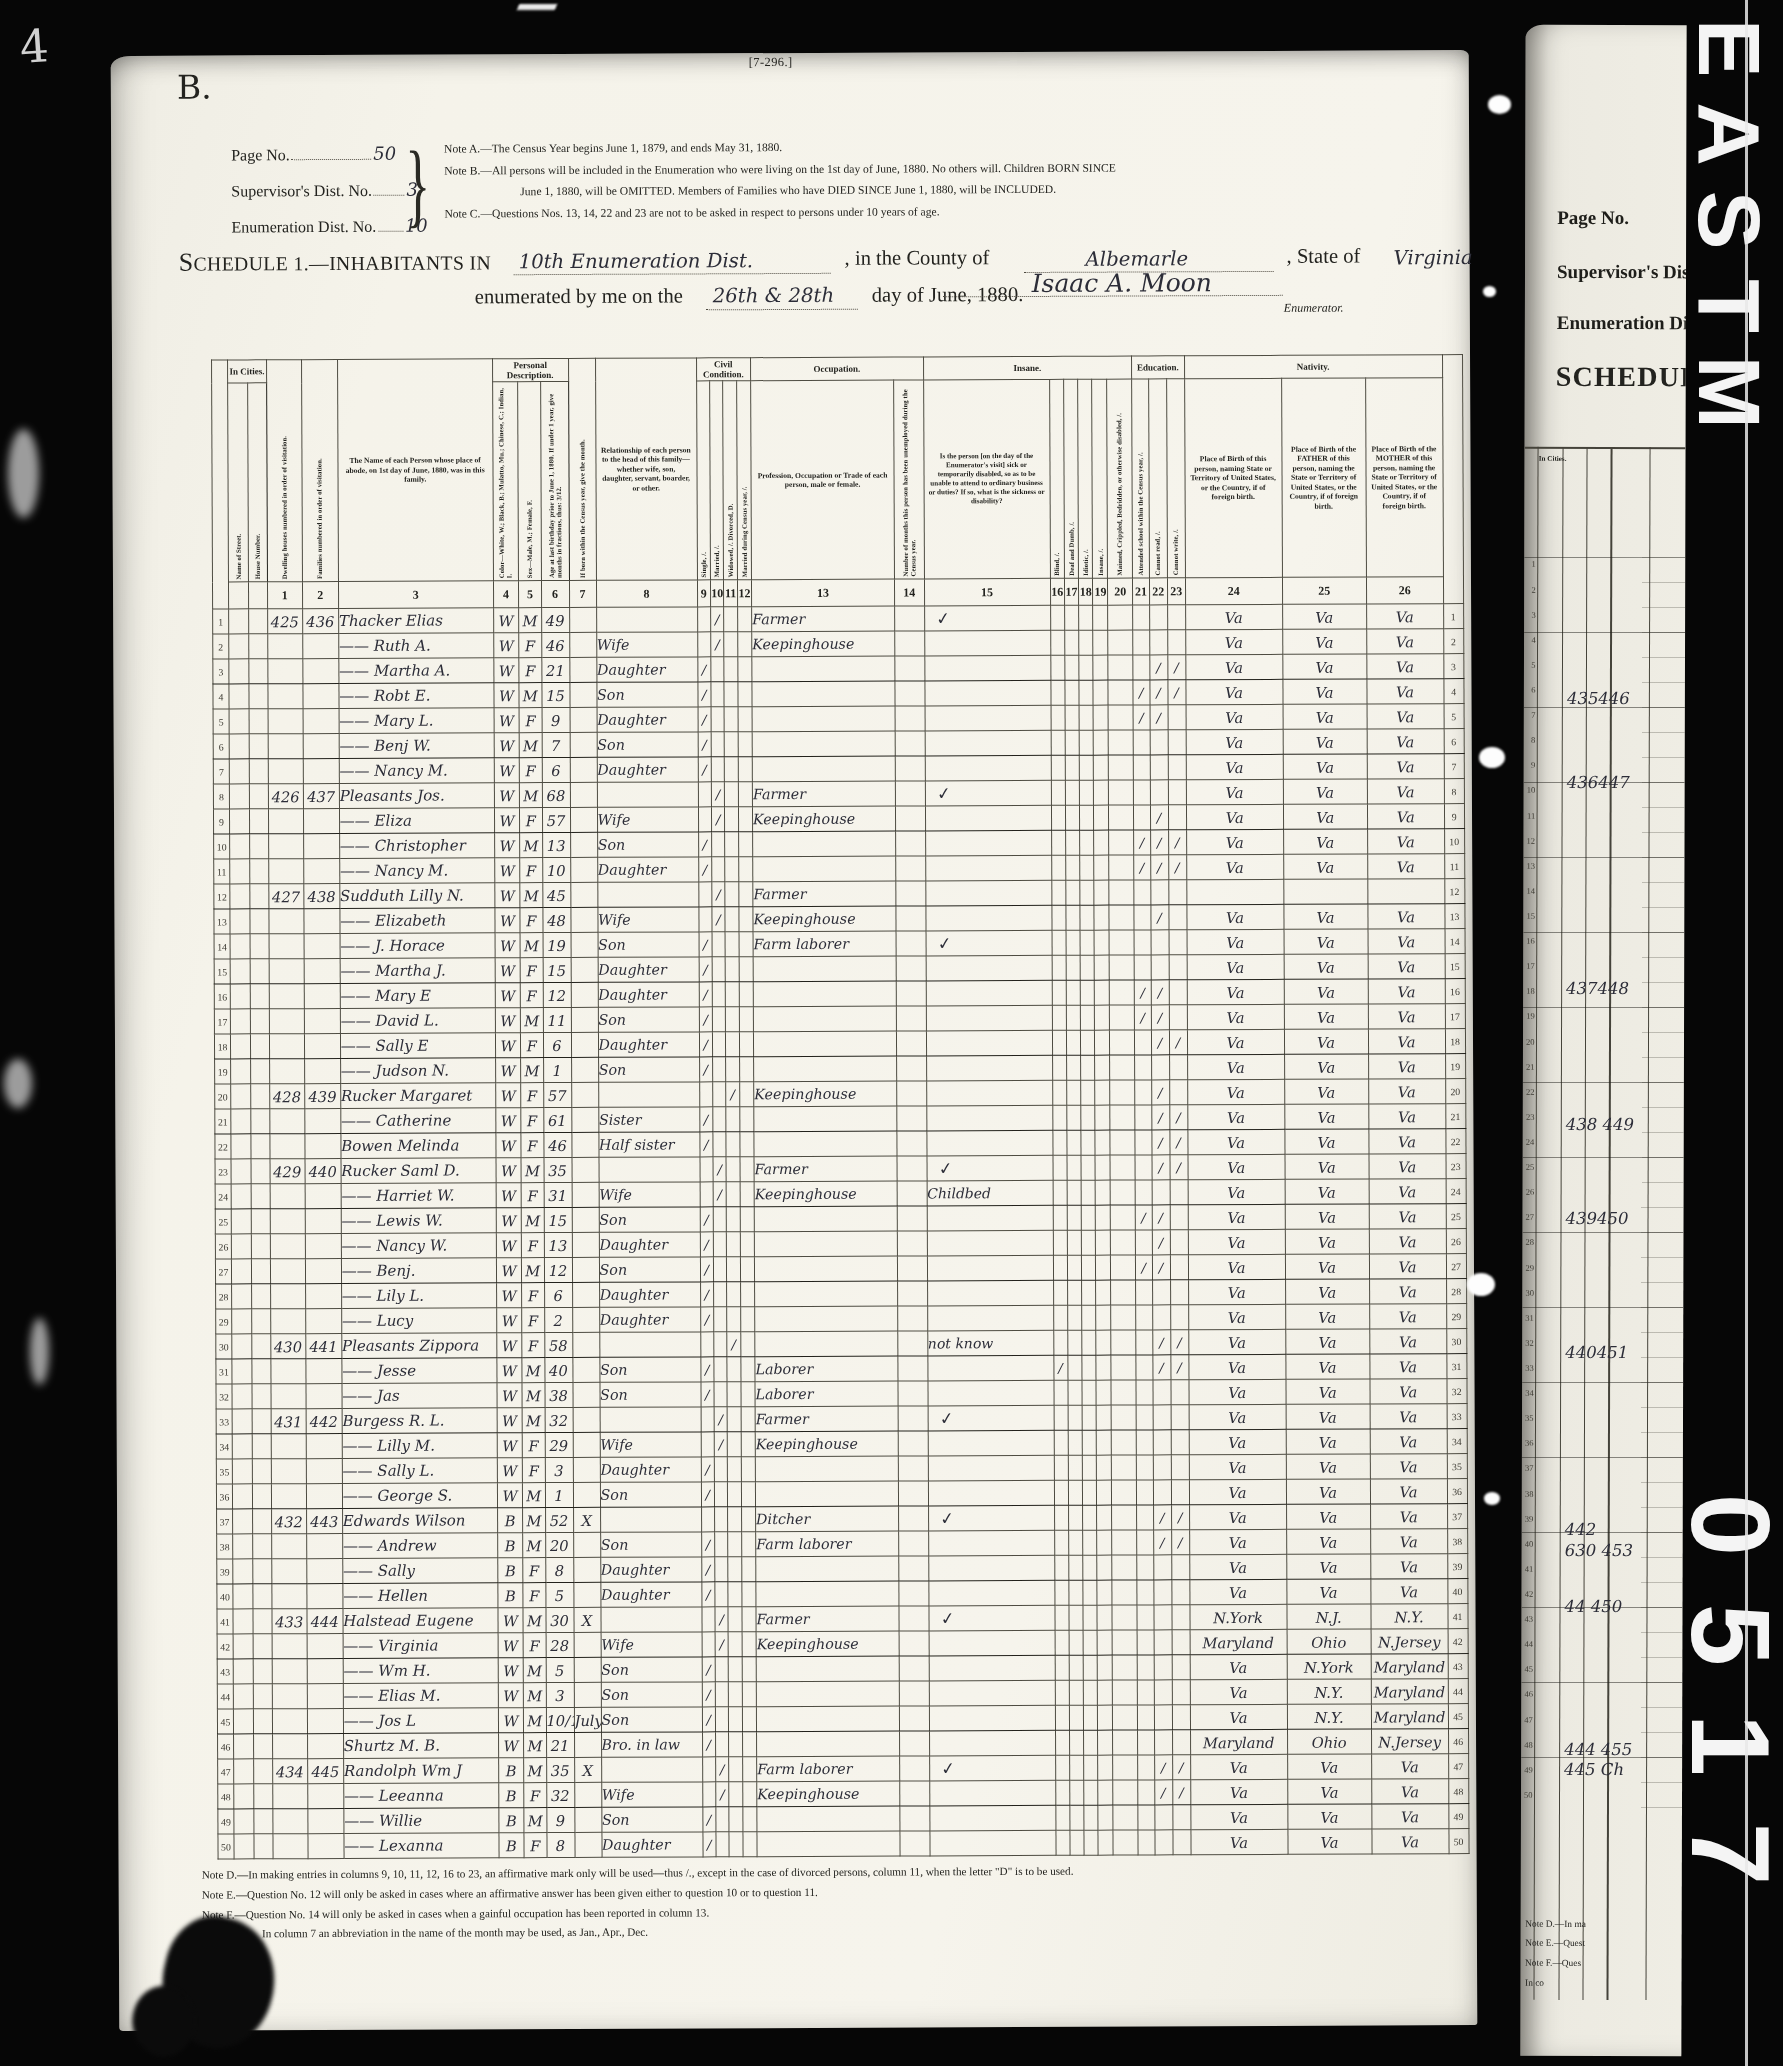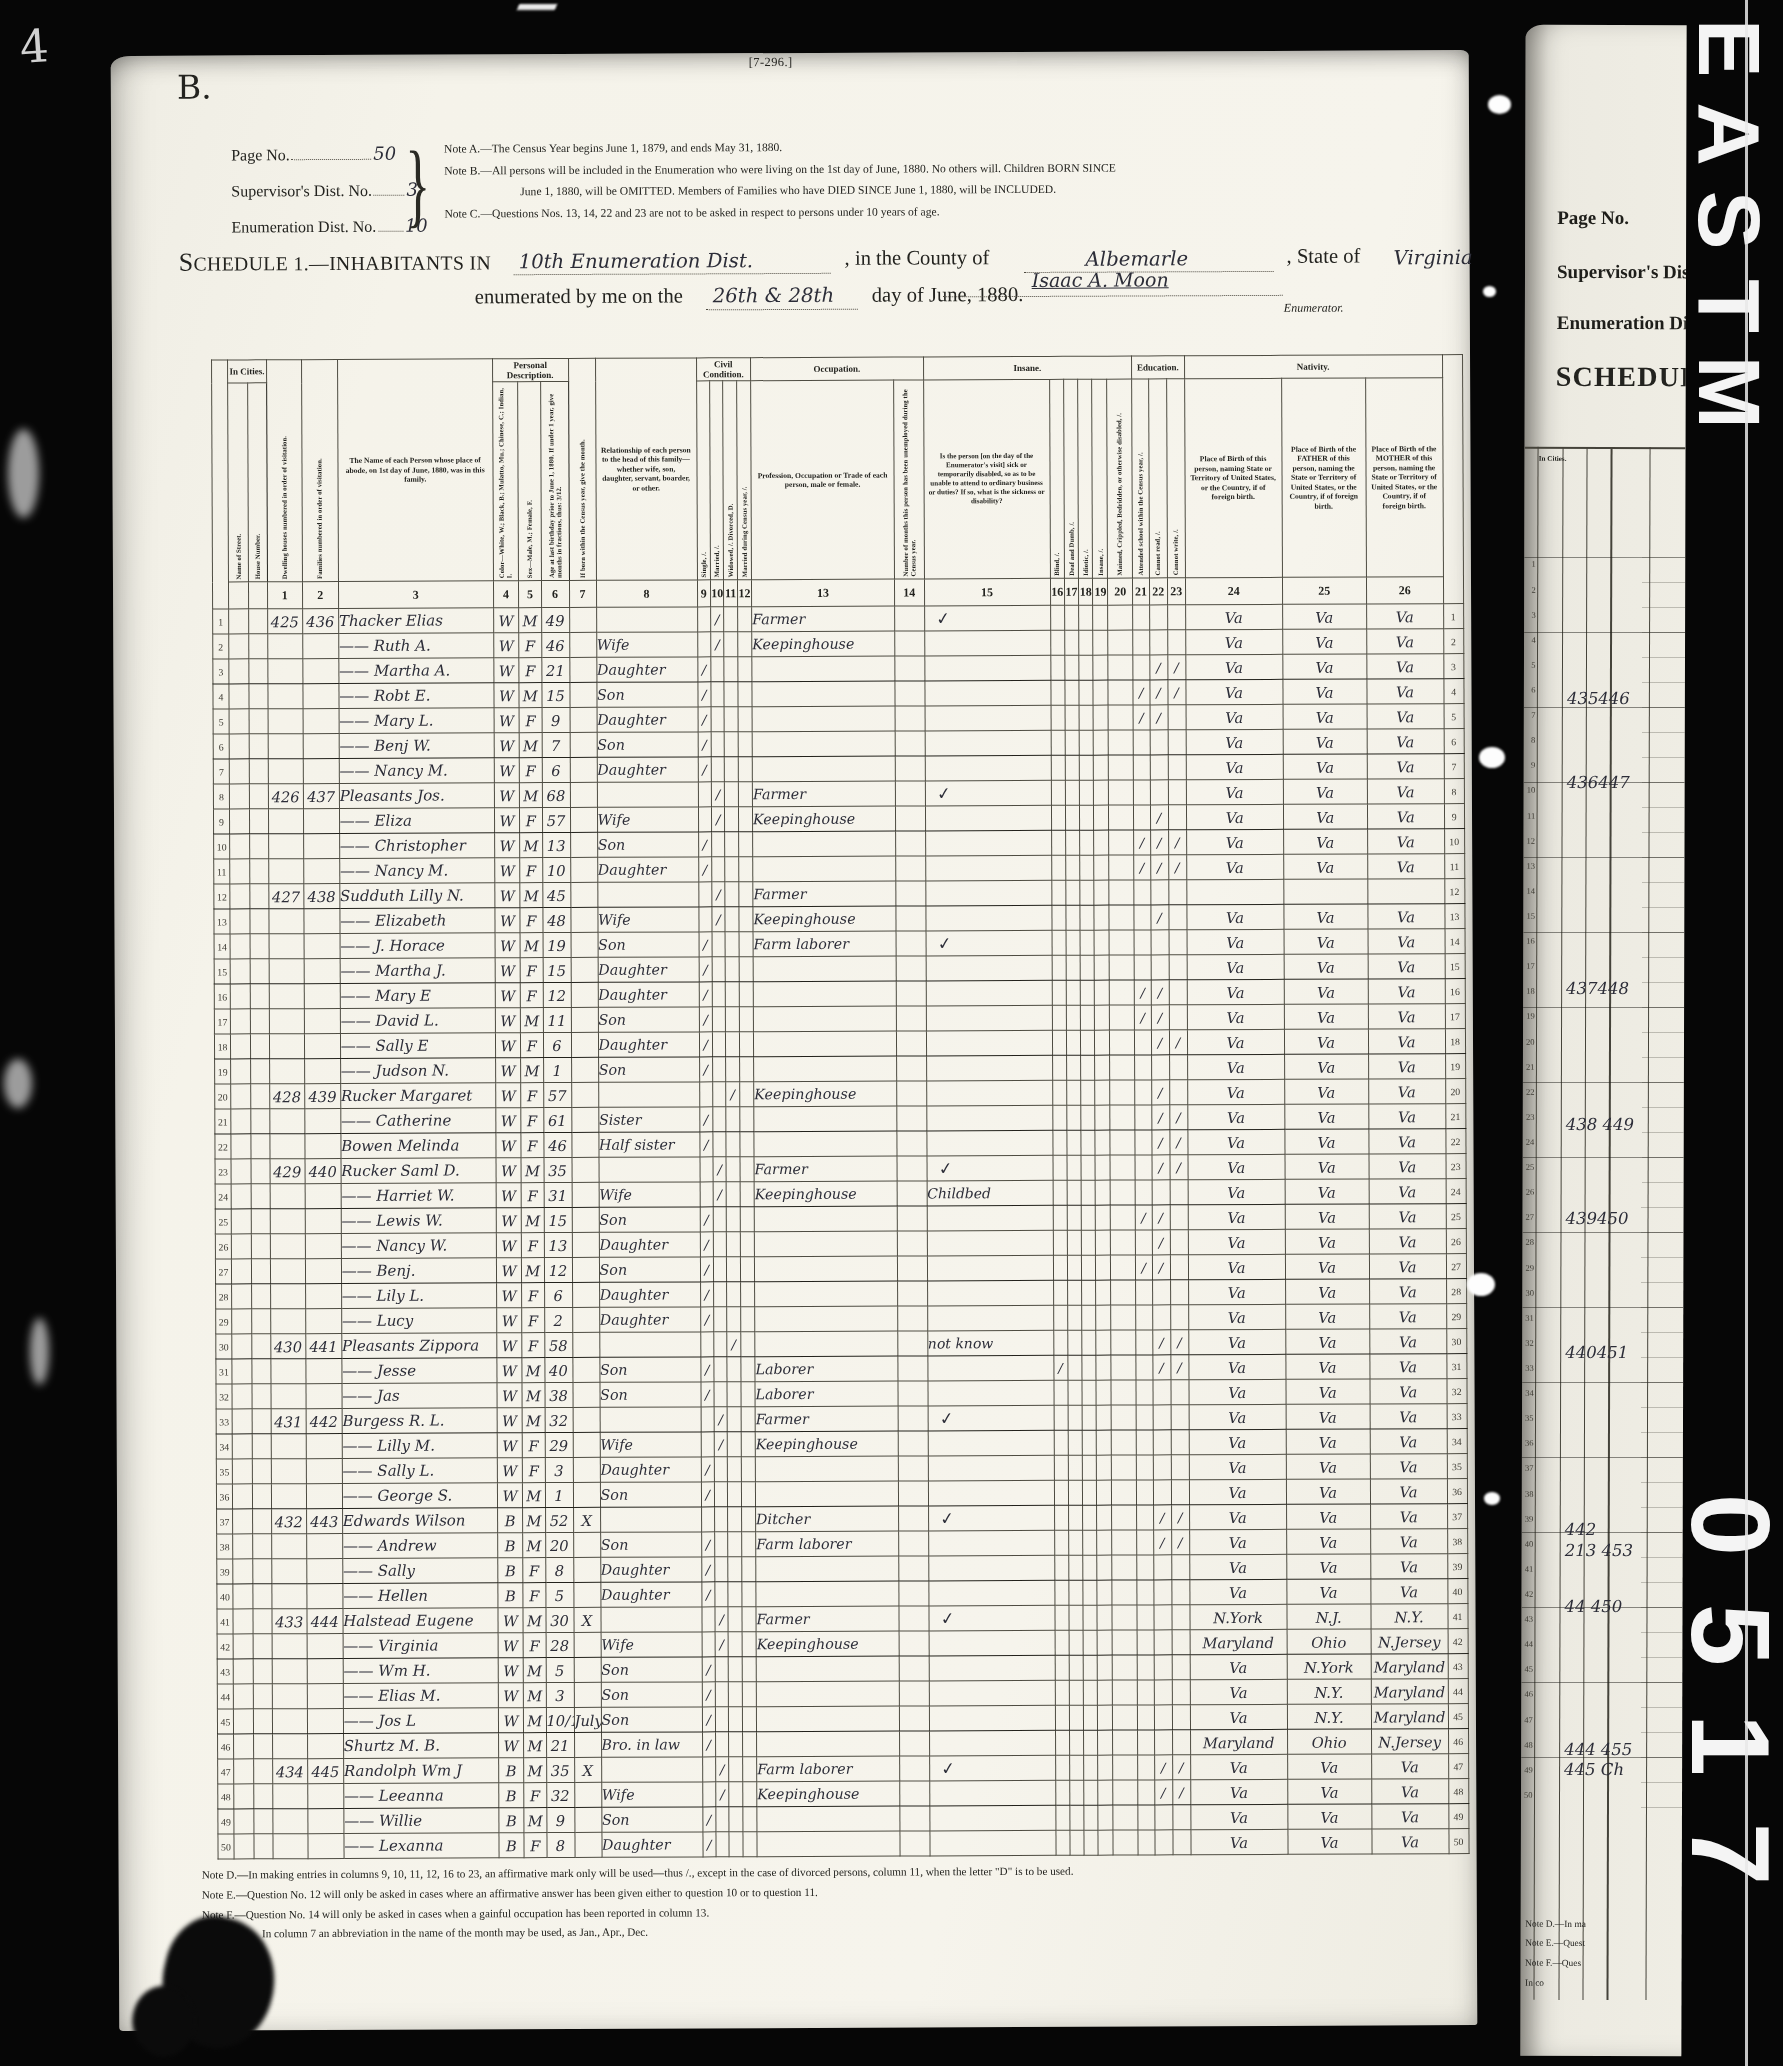--- a/index.html
+++ b/index.html
@@ -136,21 +136,21 @@
     <div class="pm-abs hw hw-title" style="left:974px;top:196px;">Albemarle</div>
     <div class="dotline" style="left:912px;top:220px;width:250px;"></div>
     <div class="pm-abs tlabel" style="left:1175px;top:194px;">, State of</div>
     <div class="pm-abs hw hw-title" style="left:1282px;top:196px;">Virginia</div>
 
     <div class="pm-abs tlabel" style="left:363px;top:231px;">enumerated by me on the</div>
     <div class="pm-abs hw hw-title" style="left:601px;top:231px;">26th &amp; 28th</div>
     <div class="dotline" style="left:594px;top:256px;width:152px;"></div>
     <div class="pm-abs tlabel" style="left:760px;top:231px;">day of June, 1880.</div>
 
-    <div class="pm-abs hw" style="left:920px;top:217px;font-size:19px;text-decoration:underline;">Isaac A. Moon</div>
+    <div class="pm-abs hw" style="left:920px;top:217px;font-size:25px;">Isaac A. Moon</div>
     <div class="dotline" style="left:831px;top:244px;width:340px;"></div>
     <div class="pm-abs enum-label" style="left:1172px;top:250px;">Enumerator.</div>
 
     <table class="census">
       <colgroup>
         <col style="width:16px">
           <col style="width:19.7px">
           <col style="width:19px">
           <col style="width:35px">
         <col style="width:36px">
@@ -1973,21 +1973,21 @@
         <div class="rp-ln" style="left: 0px; top: 1715px;">48</div>
         <div class="rp-ln" style="left: 0px; top: 1740px;">49</div>
         <div class="rp-ln" style="left: 0px; top: 1765px;">50</div>
         <div class="rp-hw" style="left: 43px; top: 664px;">435446</div>
         <div class="rp-hw" style="left: 43px; top: 748px;">436447</div>
         <div class="rp-hw" style="left: 43px; top: 954px;">437448</div>
         <div class="rp-hw" style="left: 43px; top: 1090px;">438 449</div>
         <div class="rp-hw" style="left: 43px; top: 1184px;">439450</div>
         <div class="rp-hw" style="left: 43px; top: 1318px;">440451</div>
         <div class="rp-hw" style="left: 43px; top: 1495px;">442</div>
-        <div class="rp-hw" style="left: 43px; top: 1516px;">213 453</div>
+        <div class="rp-hw" style="left: 43px; top: 1516px;">630 453</div>
         <div class="rp-hw" style="left: 43px; top: 1572px;">44  450</div>
         <div class="rp-hw" style="left: 43px; top: 1715px;">444 455</div>
         <div class="rp-hw" style="left: 43px; top: 1735px;">445  Ch</div>
         <div class="rp-note" style="left: 4.5px; top: 1894px;">Note D.—In ma</div>
         <div class="rp-note" style="left: 4.5px; top: 1913px;">Note E.—Quest</div>
         <div class="rp-note" style="left: 4.5px; top: 1933px;">Note F.—Ques</div>
         <div class="rp-note" style="left: 4.5px; top: 1953px;">In co</div>
       </div>
   </div>
 

